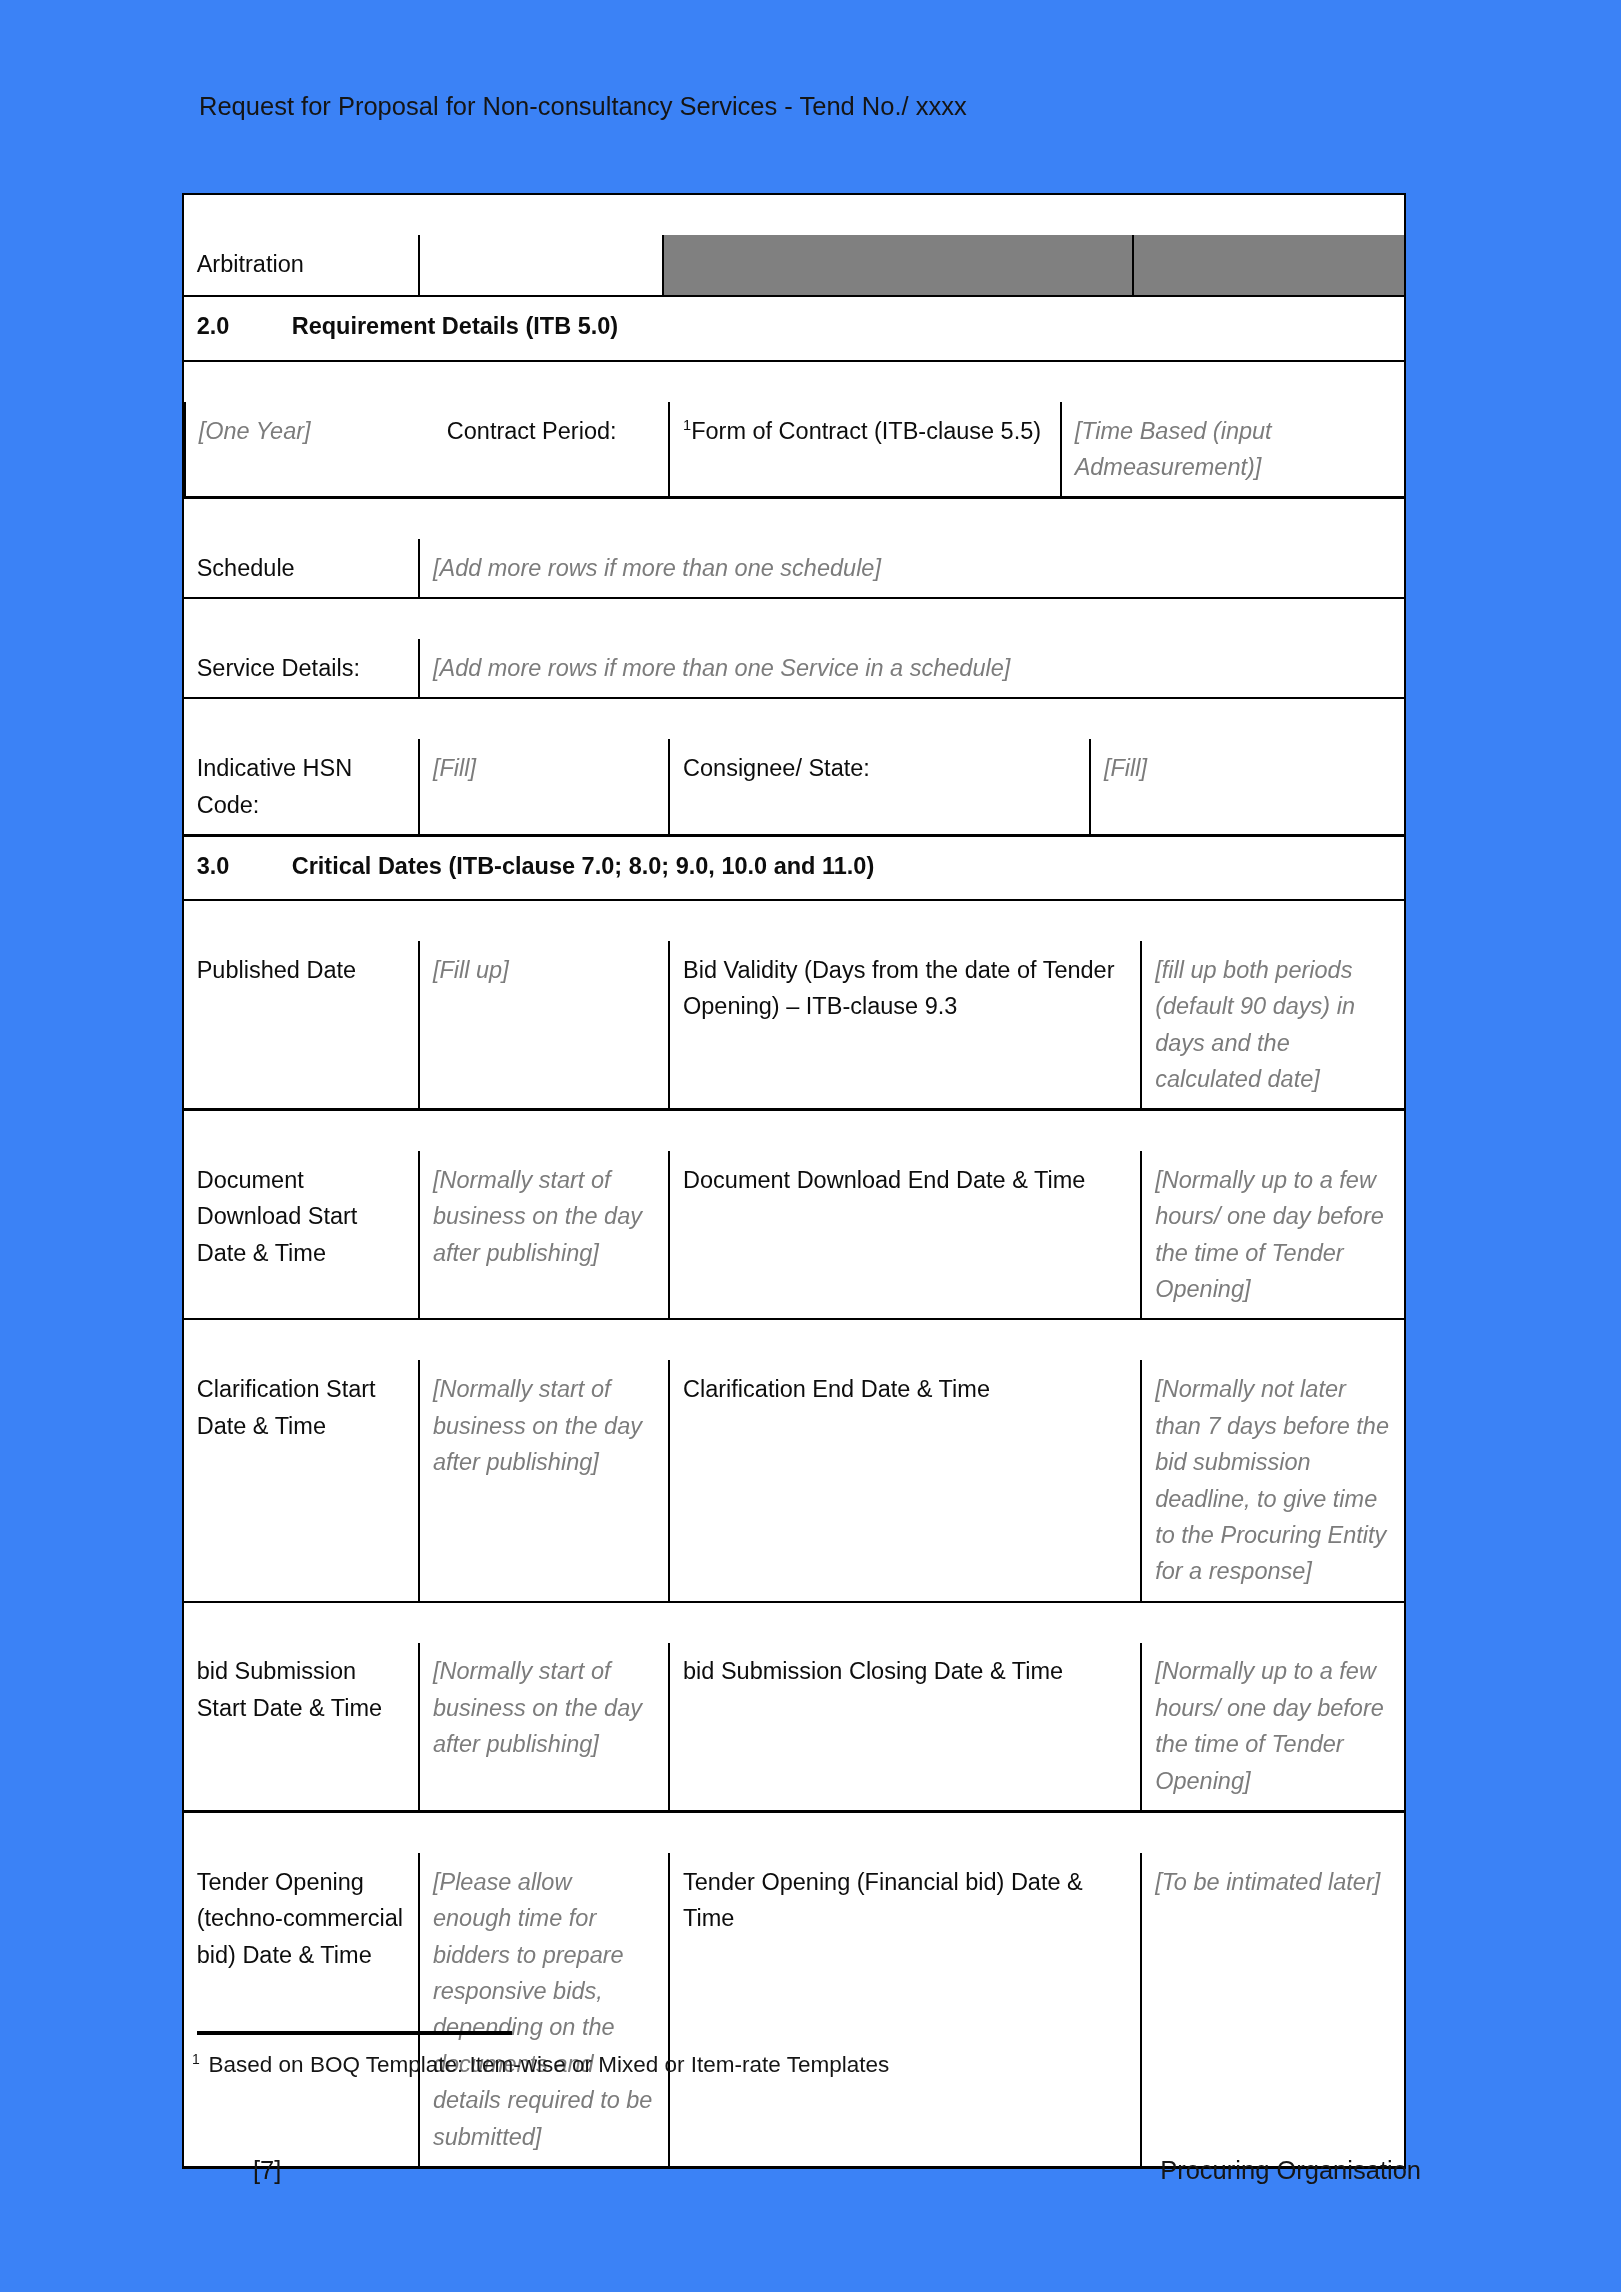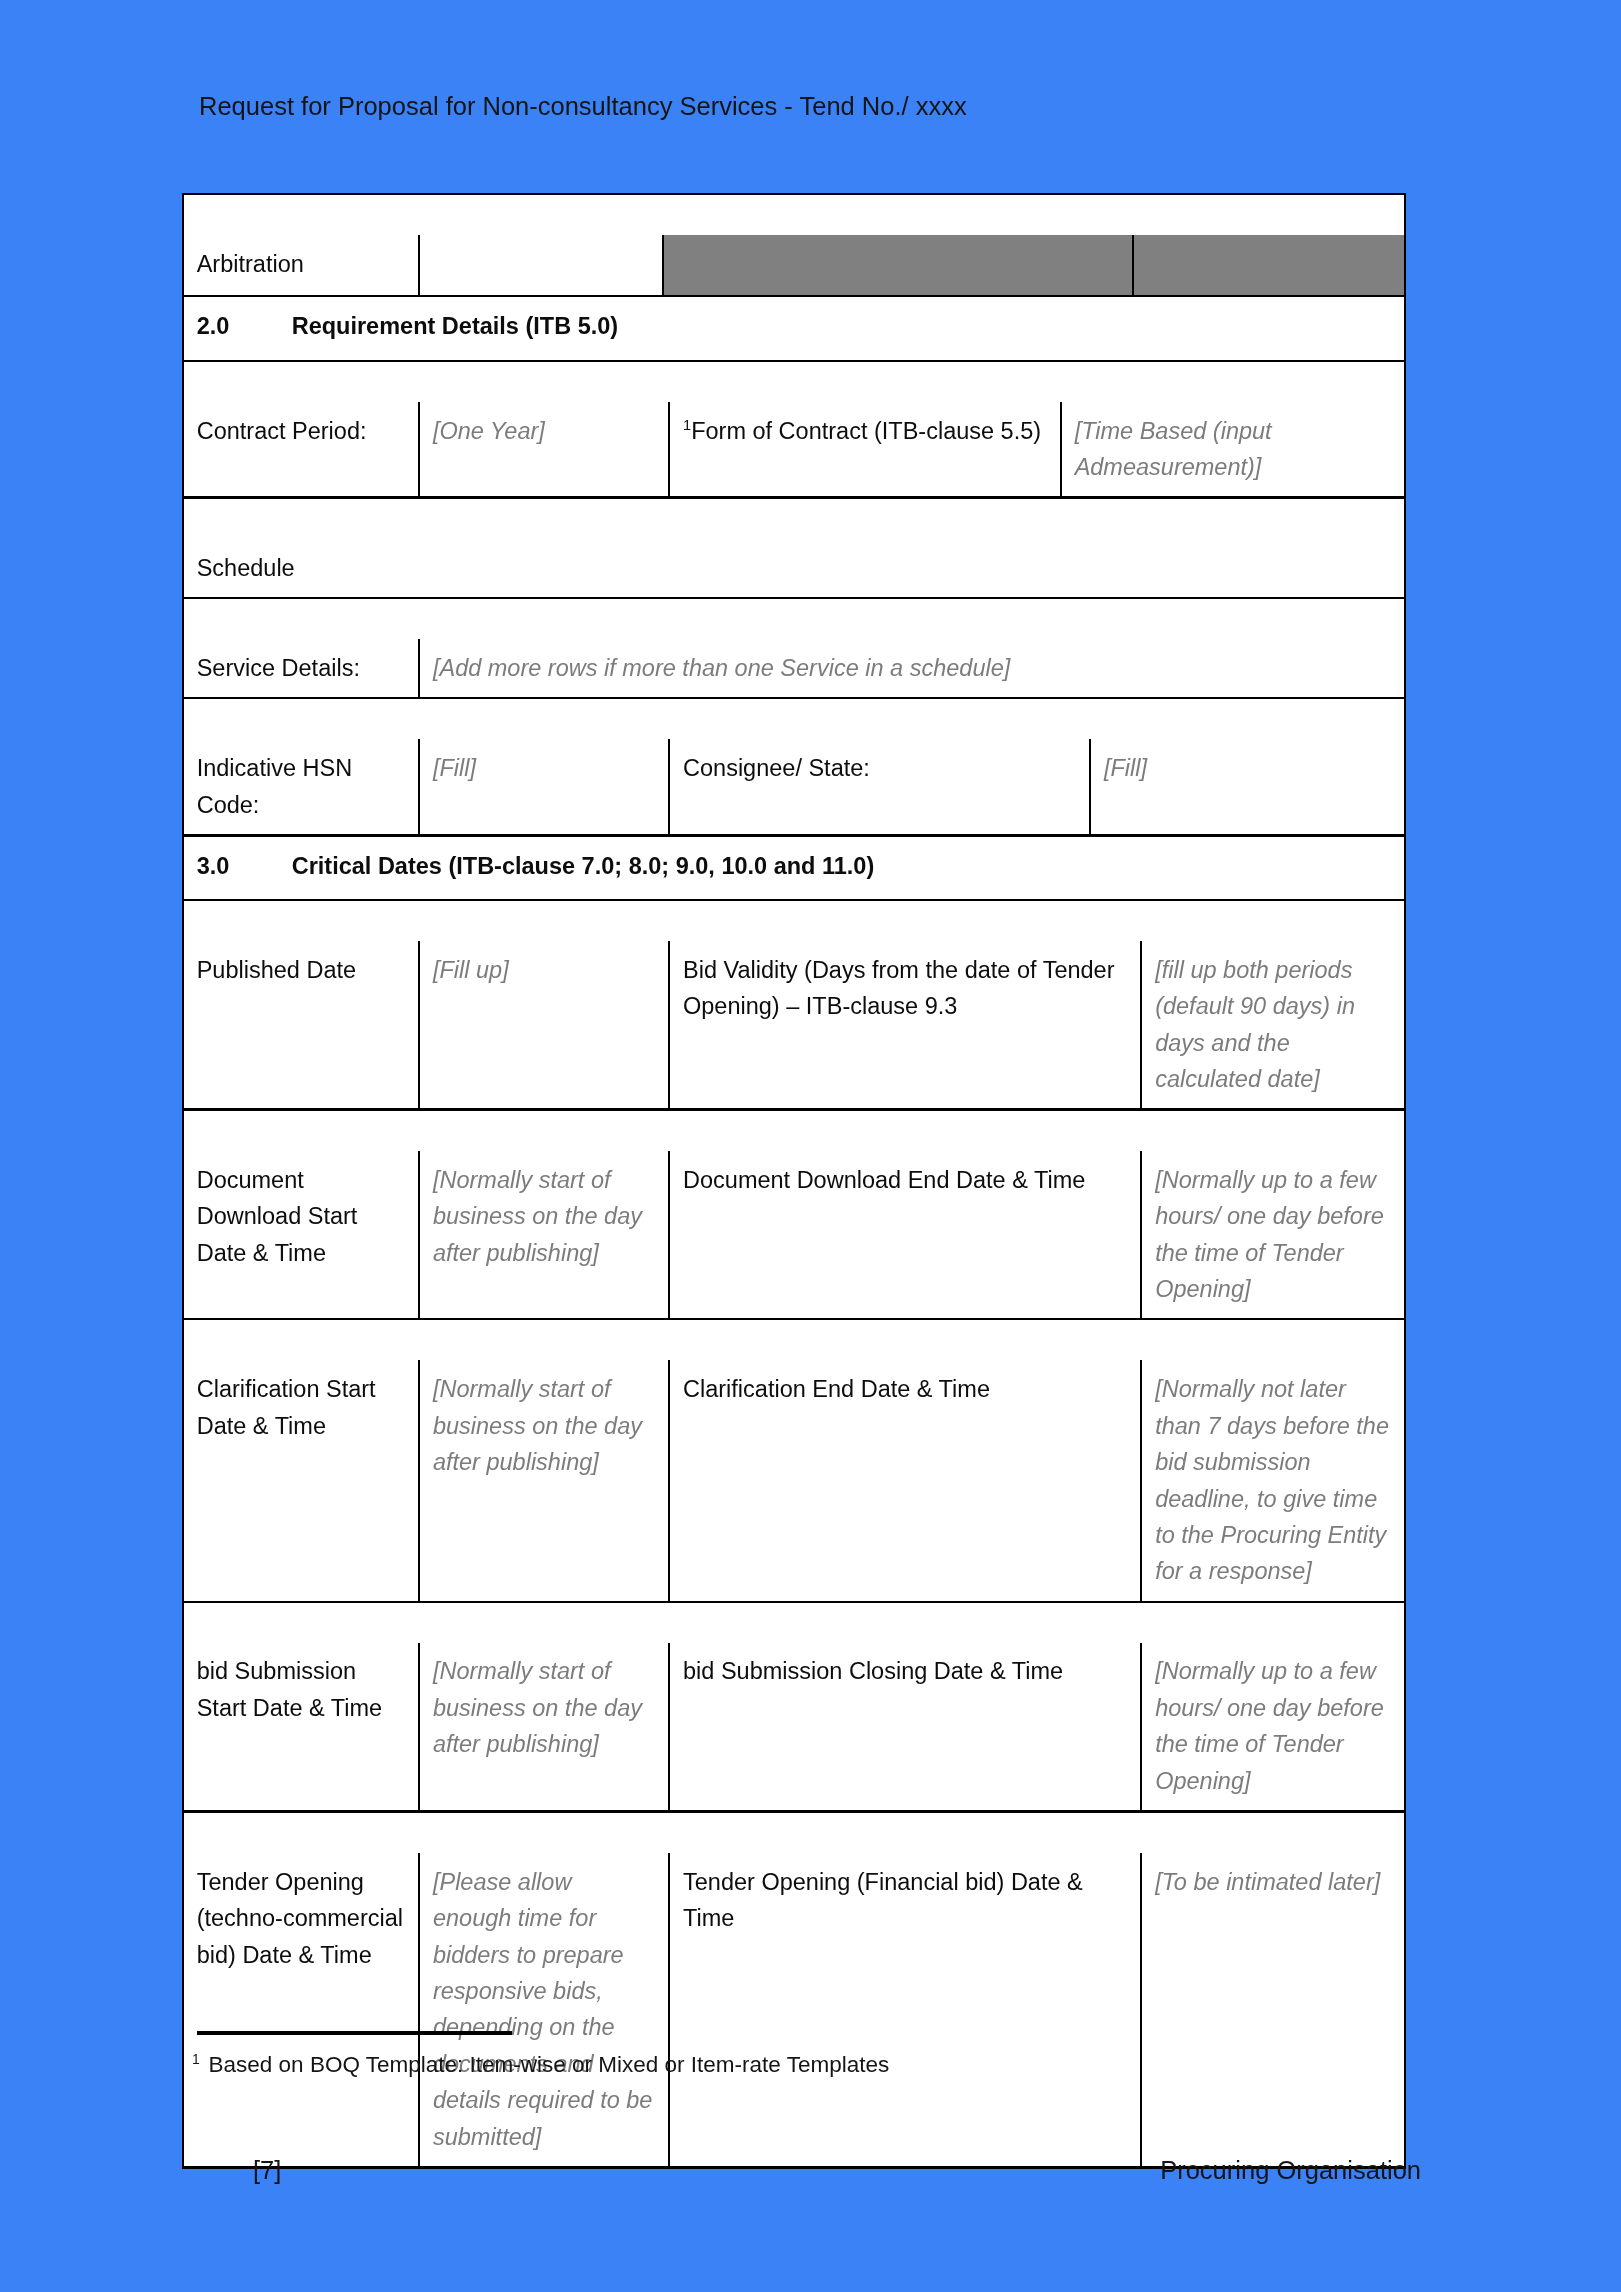--- a/index.html
+++ b/index.html
@@ -58,28 +58,29 @@
       <div class="cell grayfill" style="width:22.3%"><span></span></div>
     </div>
 
     <div class="trow" style="min-height:65px">
       <div class="heading-cell">
         <span class="hnum">2.0</span><span>Requirement Details (ITB 5.0)</span>
       </div>
     </div>
 
     <div class="trow" style="min-height:99px">
+      <div class="cell ph" style="width:20.5%"><span>[One Year]</span></div>
       <div class="cell c-first" style="width:19.2%"><span>Contract Period:</span></div>
-      <div class="cell ph" style="width:20.5%"><span>[One Year]</span></div>
       <div class="cell" style="width:32.1%"><sup class="fn">1</sup><span>Form of Contract (ITB-clause 5.5)</span></div>
       <div class="cell ph" style="width:28.2%"><span>[Time Based (input Admeasurement)]</span></div>
     </div>
 
     <div class="trow thick" style="min-height:63px">
       <div class="cell c-first" style="width:19.2%"><span>Schedule</span></div>
+      <div class="cell ph" style="width:80.8%"><span>[Add more rows if more than one schedule]</span></div>
     </div>
 
     <div class="trow" style="min-height:63px">
       <div class="cell c-first" style="width:19.2%"><span>Service Details:</span></div>
       <div class="cell ph" style="width:80.8%"><span>[Add more rows if more than one Service in a schedule]</span></div>
     </div>
 
     <div class="trow" style="min-height:95px">
       <div class="cell c-first" style="width:19.2%"><span>Indicative HSN Code:</span></div>
       <div class="cell ph" style="width:20.5%"><span>[Fill]</span></div>

